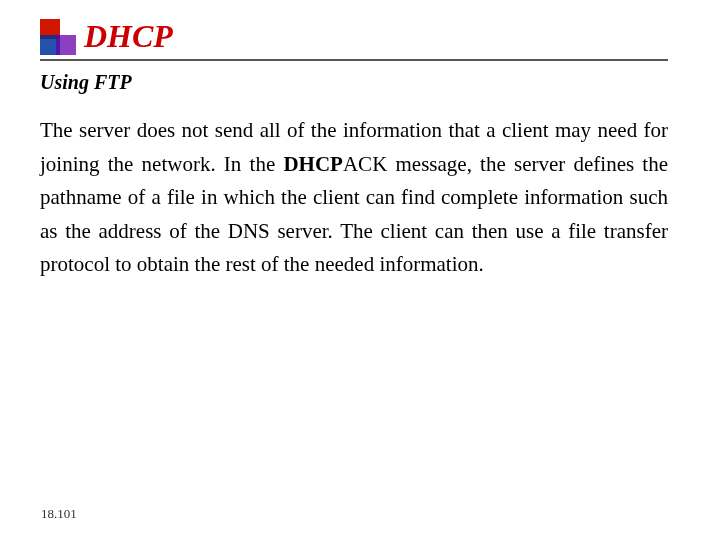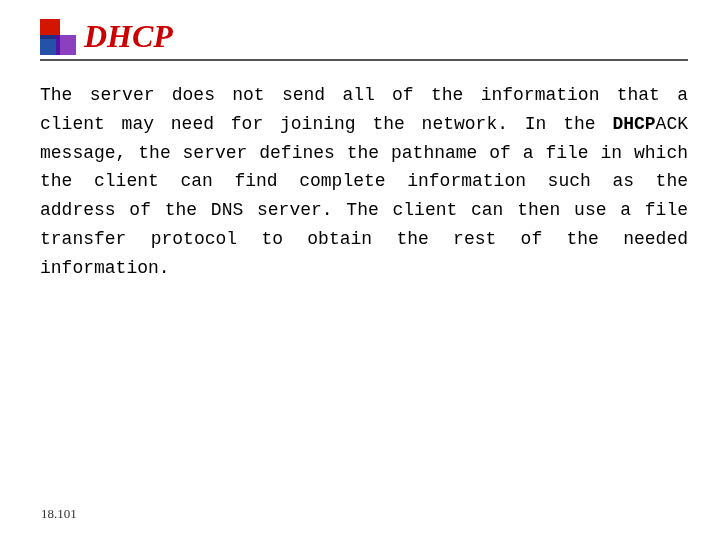--- a/index.html
+++ b/index.html
@@ -14,21 +14,21 @@
       background: #ffffff;
       font-family: 'Times New Roman', Times, serif;
       position: relative;
       overflow: hidden;
     }
 
     .page-container {
       width: 720px;
       height: 540px;
       position: relative;
-      padding: 18px 32px 20px 40px;
+      padding: 18px 52px 20px 40px;
     }
 
     .header-area {
       display: flex;
       align-items: center;
       margin-bottom: 6px;
       border-bottom: 2px solid #555555;
       padding-bottom: 4px;
     }
 
@@ -96,25 +96,25 @@
     .subtitle {
       font-size: 20px;
       font-weight: bold;
       font-style: italic;
       color: #000000;
       margin-top: 10px;
       margin-bottom: 8px;
     }
 
     .body-text {
-      font-size: 18px;
+      font-size: 21px;
       line-height: 1.6;
       color: #000000;
       text-align: justify;
-      font-family: Liberation Mono, monospace;
+      font-family: Liberation Serif, serif;
       margin-top: 20px;
     }
 
     .body-text .dhcp-bold {
       font-weight: bold;
     }
 
     .page-number {
       position: absolute;
       bottom: 18px;
@@ -134,20 +134,21 @@
       <div class="logo-squares">
         <div class="sq-orange"></div>
         <div class="sq-red"></div>
         <div class="sq-blue"></div>
         <div class="sq-combo"></div>
       </div>
     </div>
     <div class="title">DHCP</div>
   </div>
 
+  <div class="subtitle">Using FTP</div>
 
   <div class="body-text">
     <span>The server does not send all of the information that a client may need for joining the network. In the </span><span class="dhcp-bold">DHCP</span><span>ACK message, the server defines the pathname of a file in which the client can find complete information such as the address of the DNS server. The client can then use a file transfer protocol to obtain the rest of the needed information.</span>
   </div>
 
   <div class="page-number">18.101</div>
 
 </div>
 
 </body></html>

